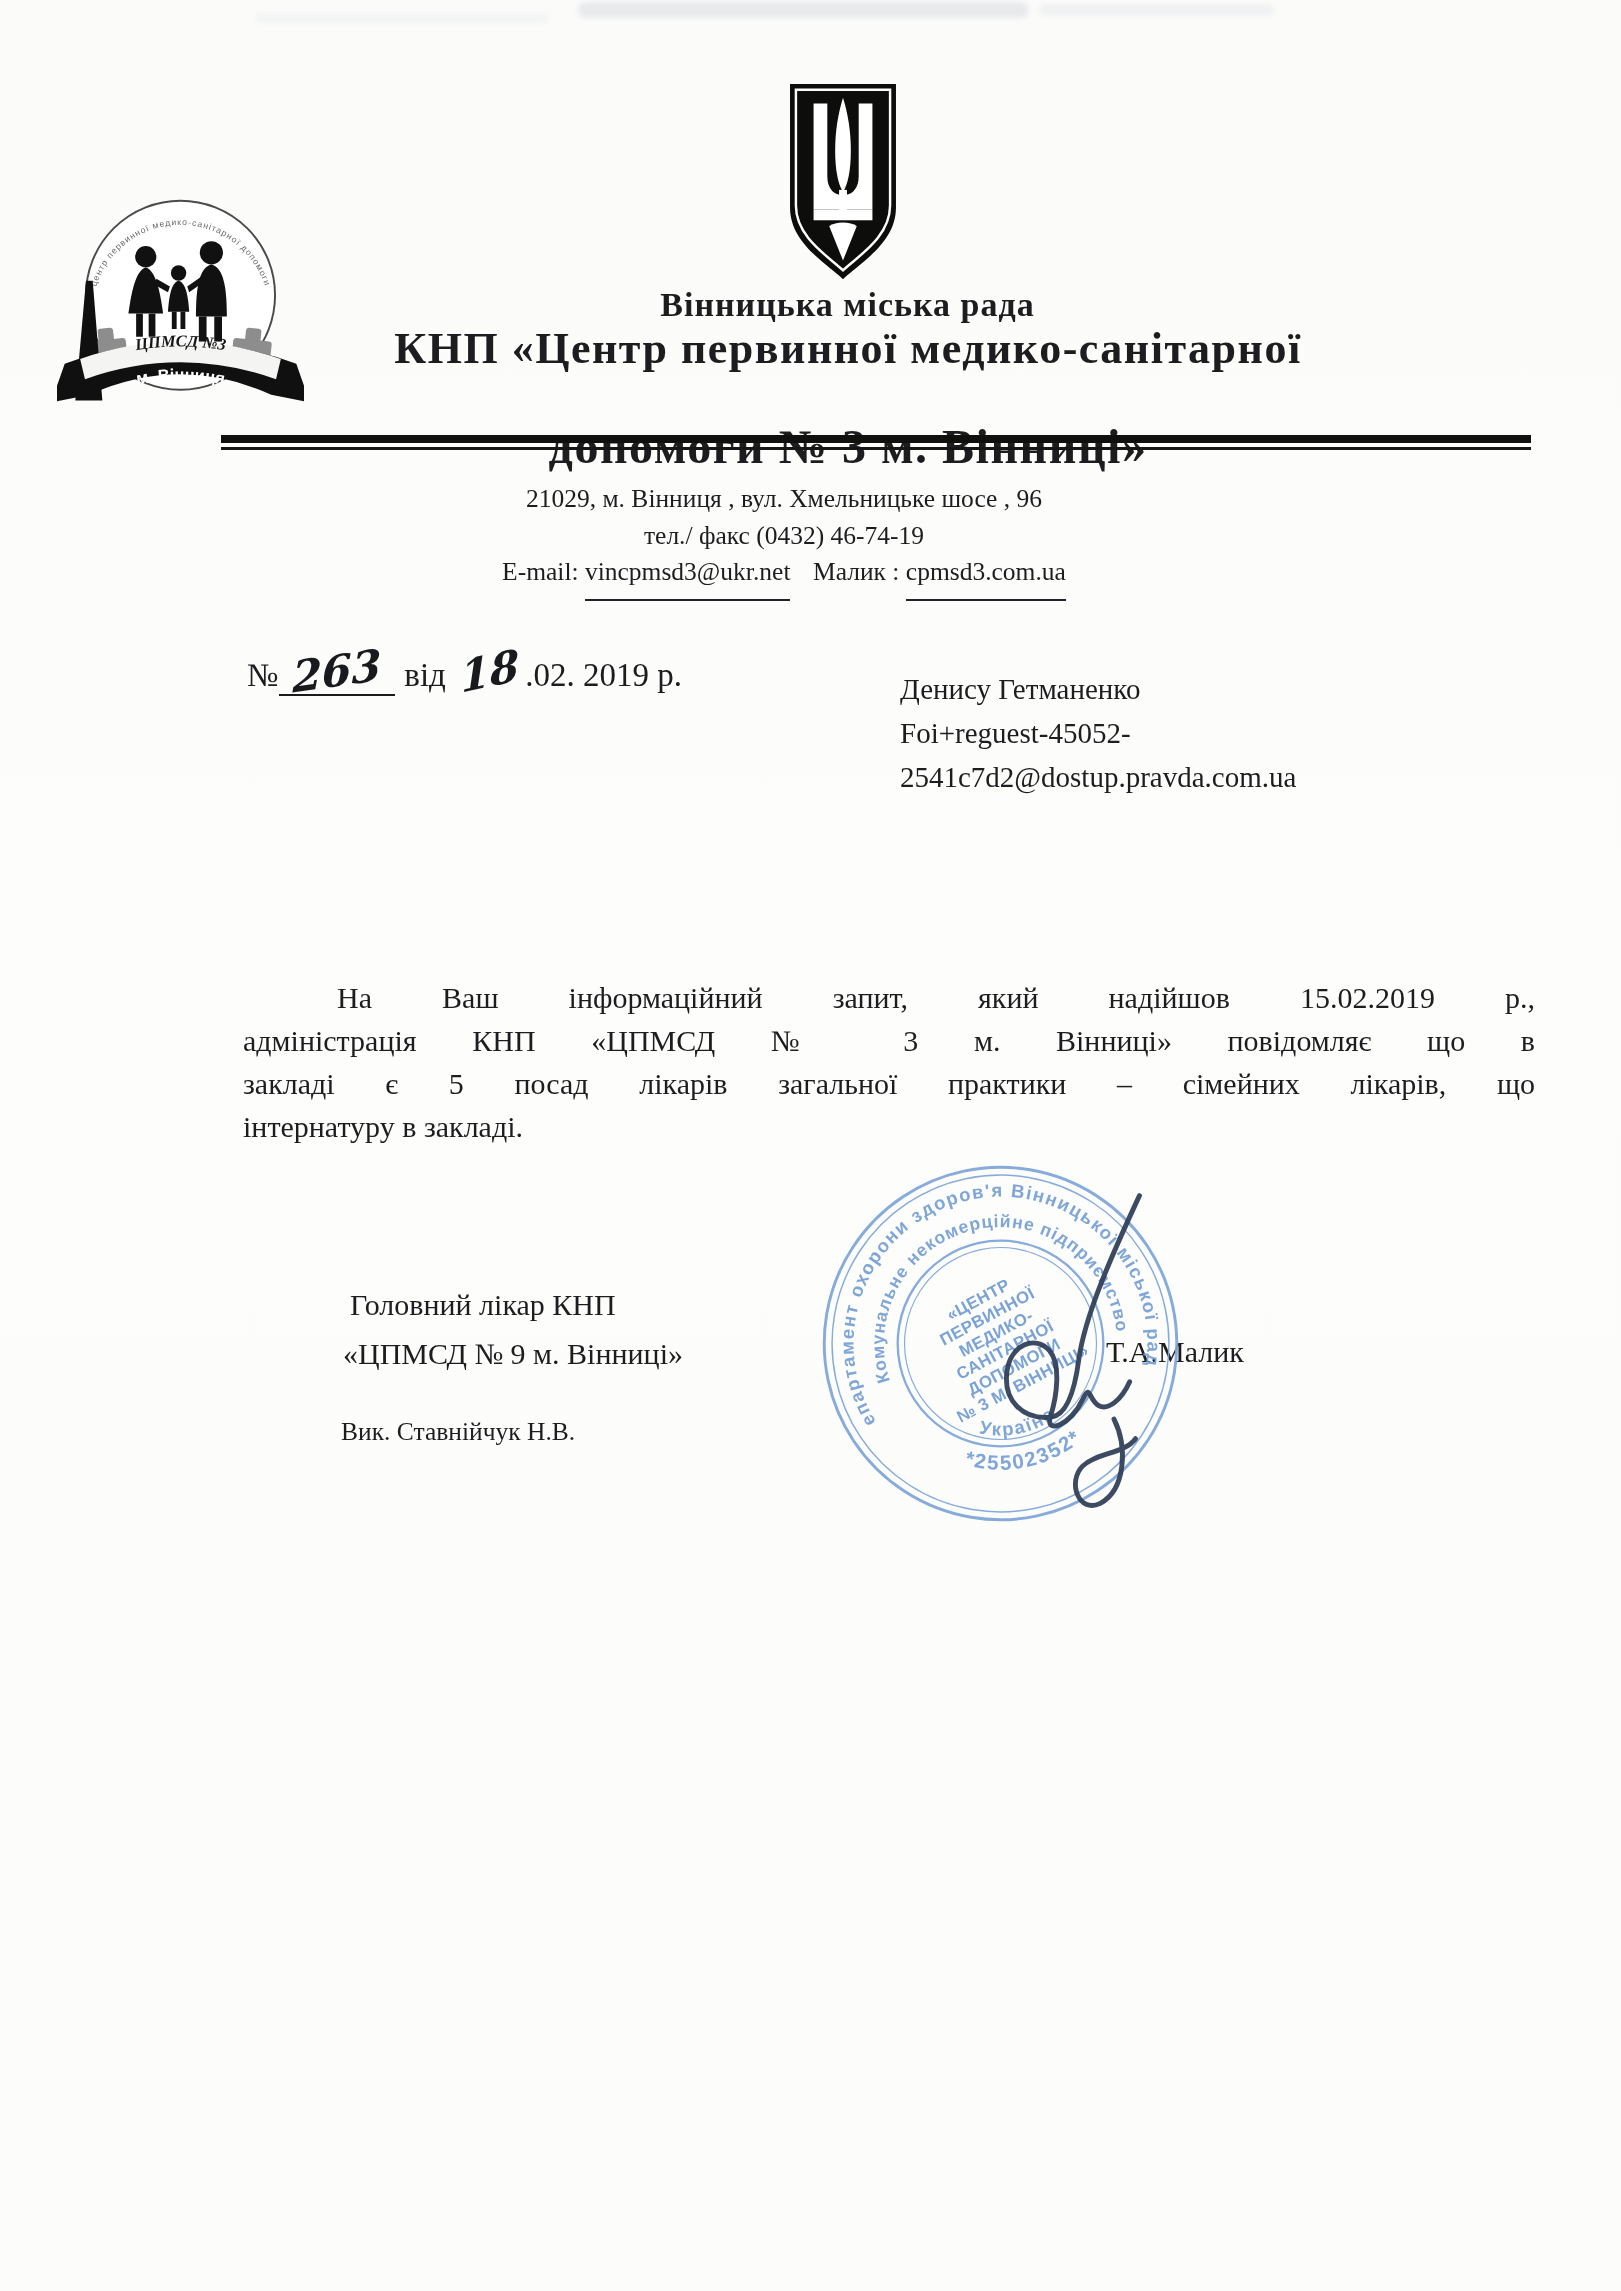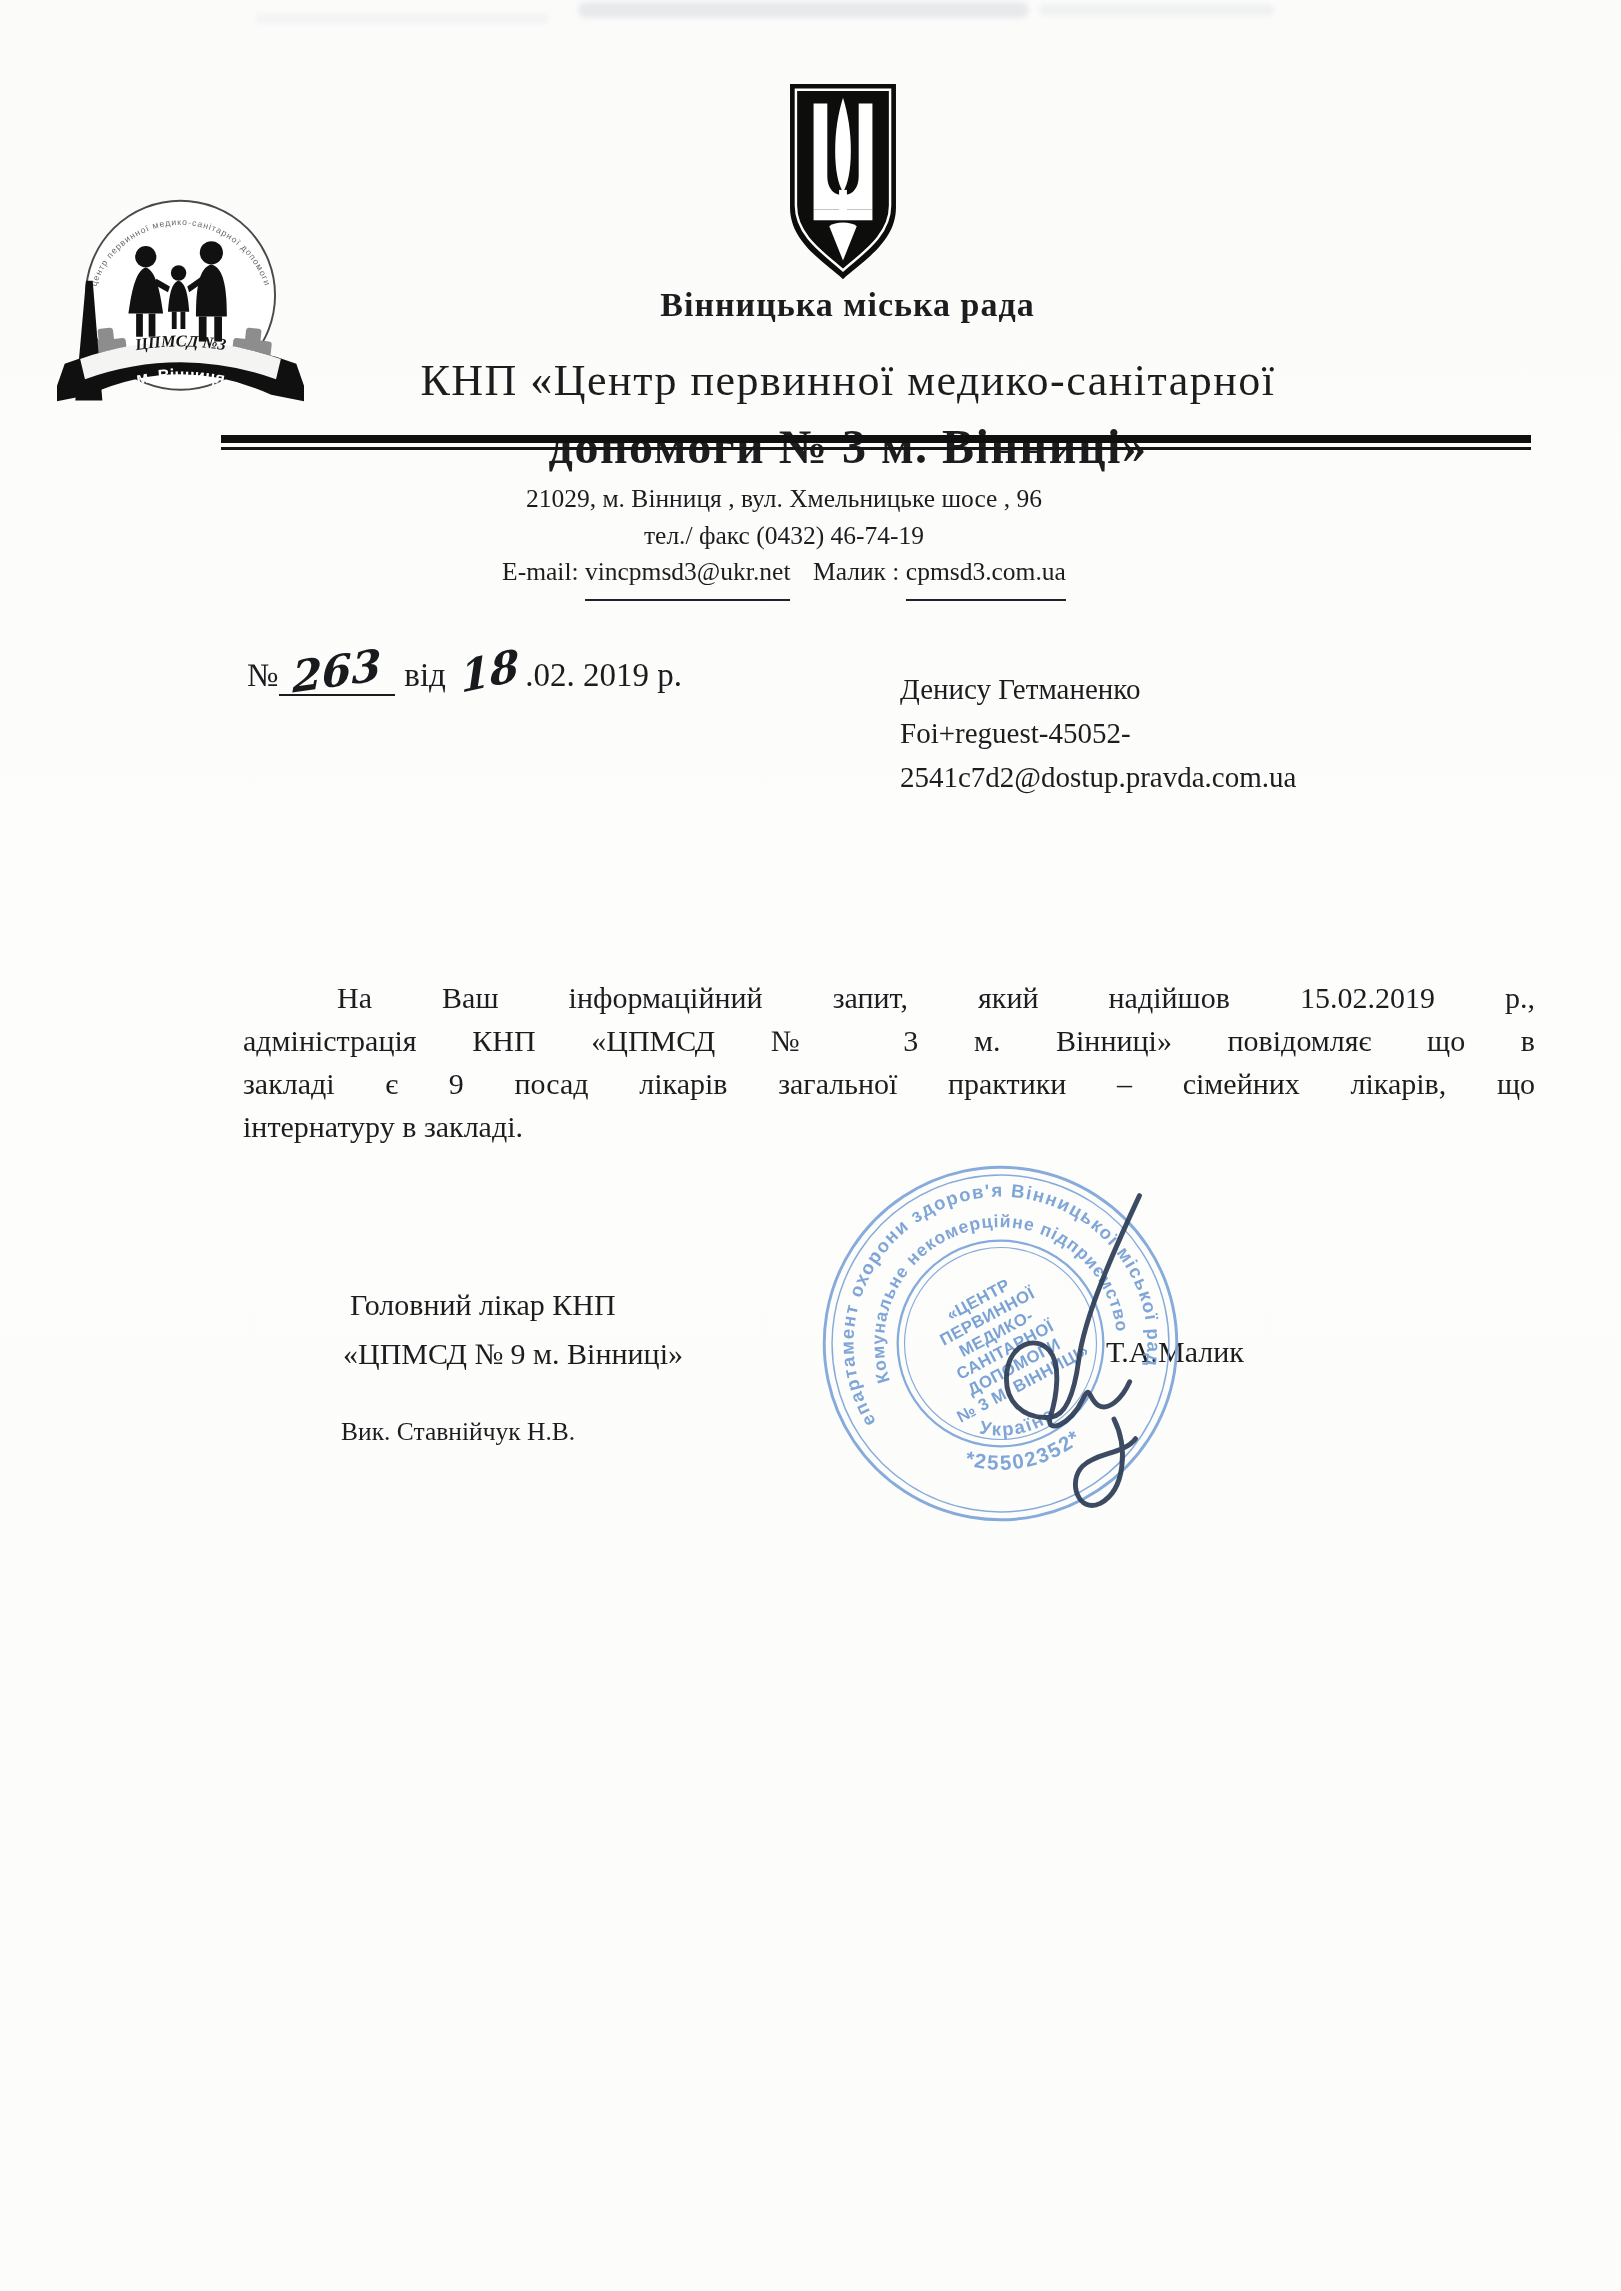--- a/index.html
+++ b/index.html
@@ -8,21 +8,21 @@
     background:linear-gradient(180deg,#fbfbfa 0%,#fdfdfc 40%,#fcfcfb 100%);
     overflow:hidden;color:#1d1d1f;
     font-family:"Liberation Serif",serif;
   }
   .abs{position:absolute;}
   .ctr{text-align:center;}
   .artifact{position:absolute;border-radius:9.8px;pointer-events:none;}
 
   
   .council{left:176px;top:286px;width:1343px;font-size:34px;font-weight:bold;letter-spacing:1px;}
-  .org1{left:147px;top:323px;width:1402px;font-size:44px;font-weight:normal;letter-spacing:1.5px;margin-top:32px;}
+  .org1{left:147px;top:323px;width:1402px;font-size:44px;font-weight:bold;letter-spacing:1.5px;}
   .org2{left:147px;top:377px;width:1402px;font-size:48px;font-weight:bold;letter-spacing:1.5px;margin-top:42px;}
   .rule{left:221px;top:435px;width:1310px;}
   .rule .thick{height:7.8px;background:#10100f;}
   .rule .thin{height:2.9px;background:#161614;margin-top:3.9px;}
 
   .addr{left:98px;top:484px;width:1372px;font-size:25.5px;}
   .phone{left:98px;top:521px;width:1372px;font-size:25.5px;}
   .emailline{left:98px;top:557px;width:1372px;font-size:25.5px;}
   .ulink{border-bottom:2px solid #20222a;padding-bottom:13px;}
 
@@ -165,21 +165,21 @@
 
   <div class="abs recipient">
     <div>Денису Гетманенко</div>
     <div>Foi+reguest-45052-</div>
     <div>2541c7d2@dostup.pravda.com.ua</div>
   </div>
 
   <div class="abs bodytext">
     <div class="bline first">На Ваш інформаційний запит, який надійшов 15.02.2019 р.,</div>
     <div class="bline">адміністрація КНП «ЦПМСД № 3 м. Вінниці» повідомляє що в</div>
-    <div class="bline">закладі є 9 посад лікарів загальної практики – сімейних лікарів, що</div>
+    <div class="bline">закладі є 5 посад лікарів загальної практики – сімейних лікарів, що</div>
     <div class="bline last">інтернатуру в закладі.</div>
   </div>
 
   <div class="abs sig1">Головний лікар КНП</div>
   <div class="abs sig2">«ЦПМСД № 9 м. Вінниці»</div>
   <div class="abs signame">Т.А.Малик</div>
   <div class="abs executor">Вик. Ставнійчук Н.В.</div>
 
   <div class="abs stampwrap">
     <svg viewBox="0 0 385 385" width="377" height="377">

